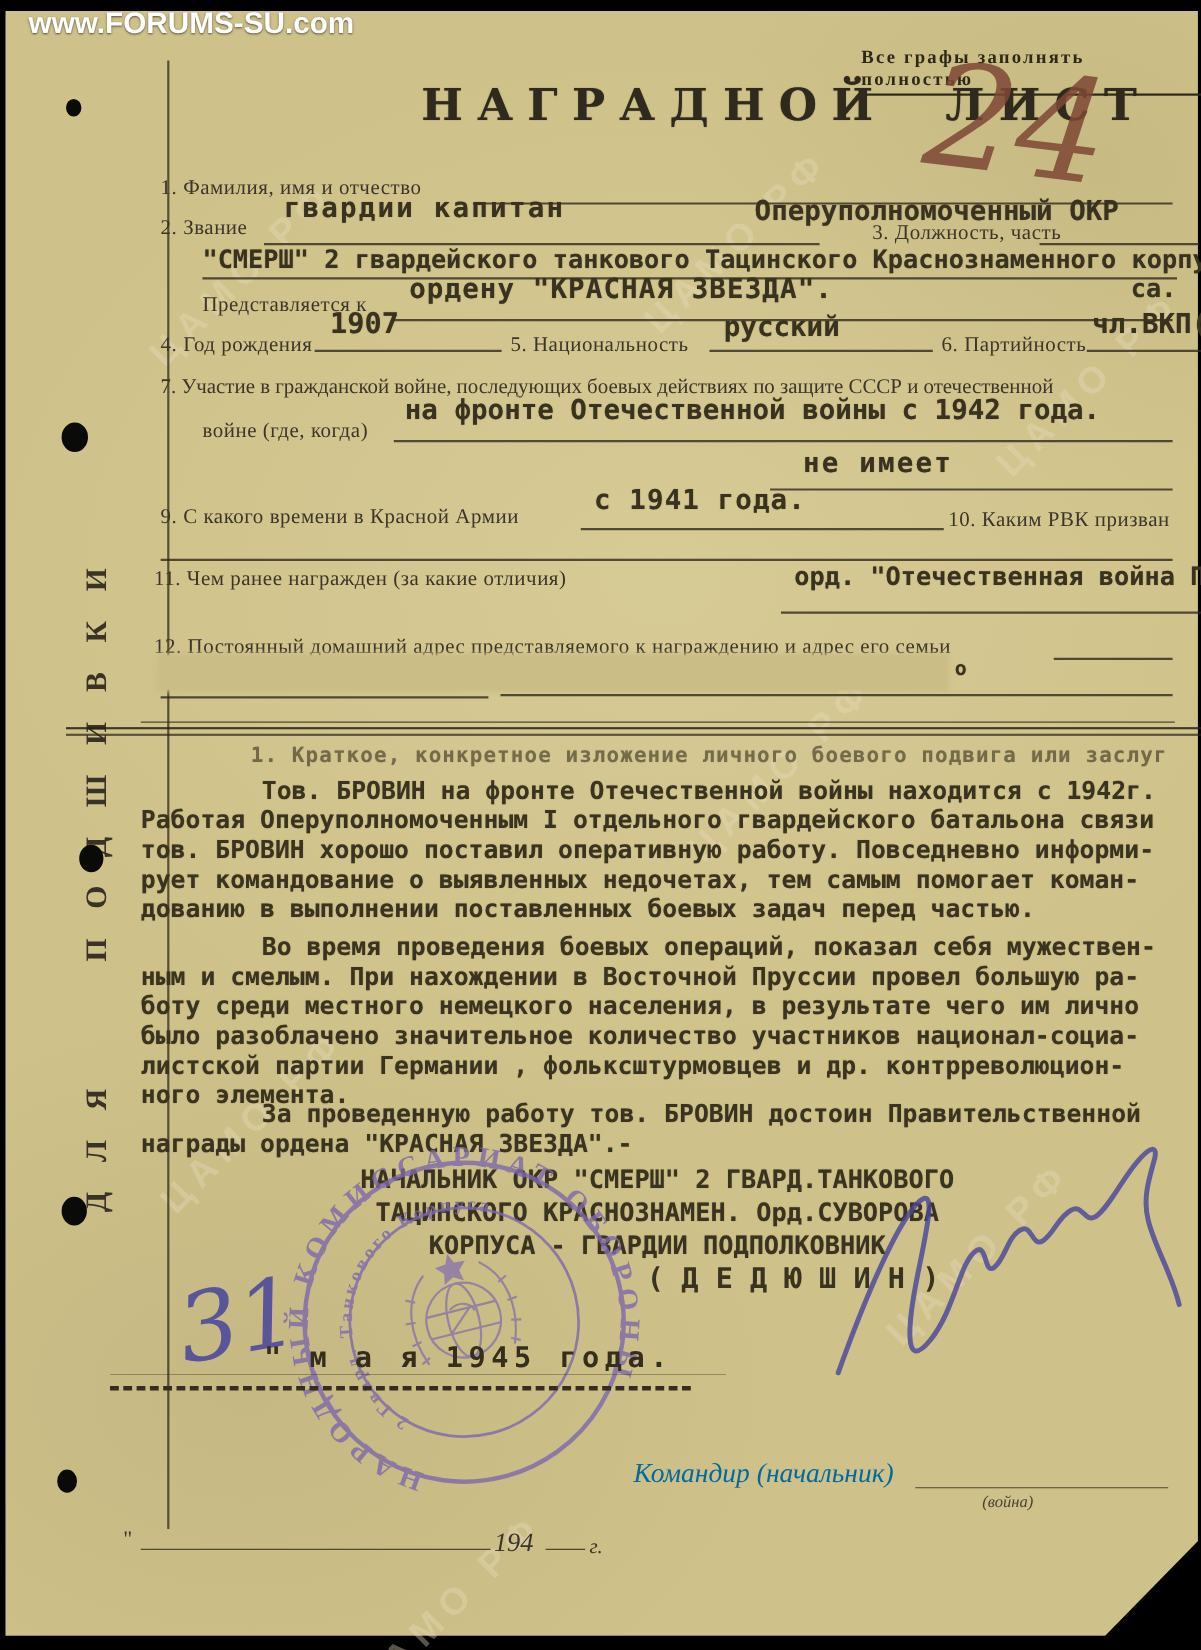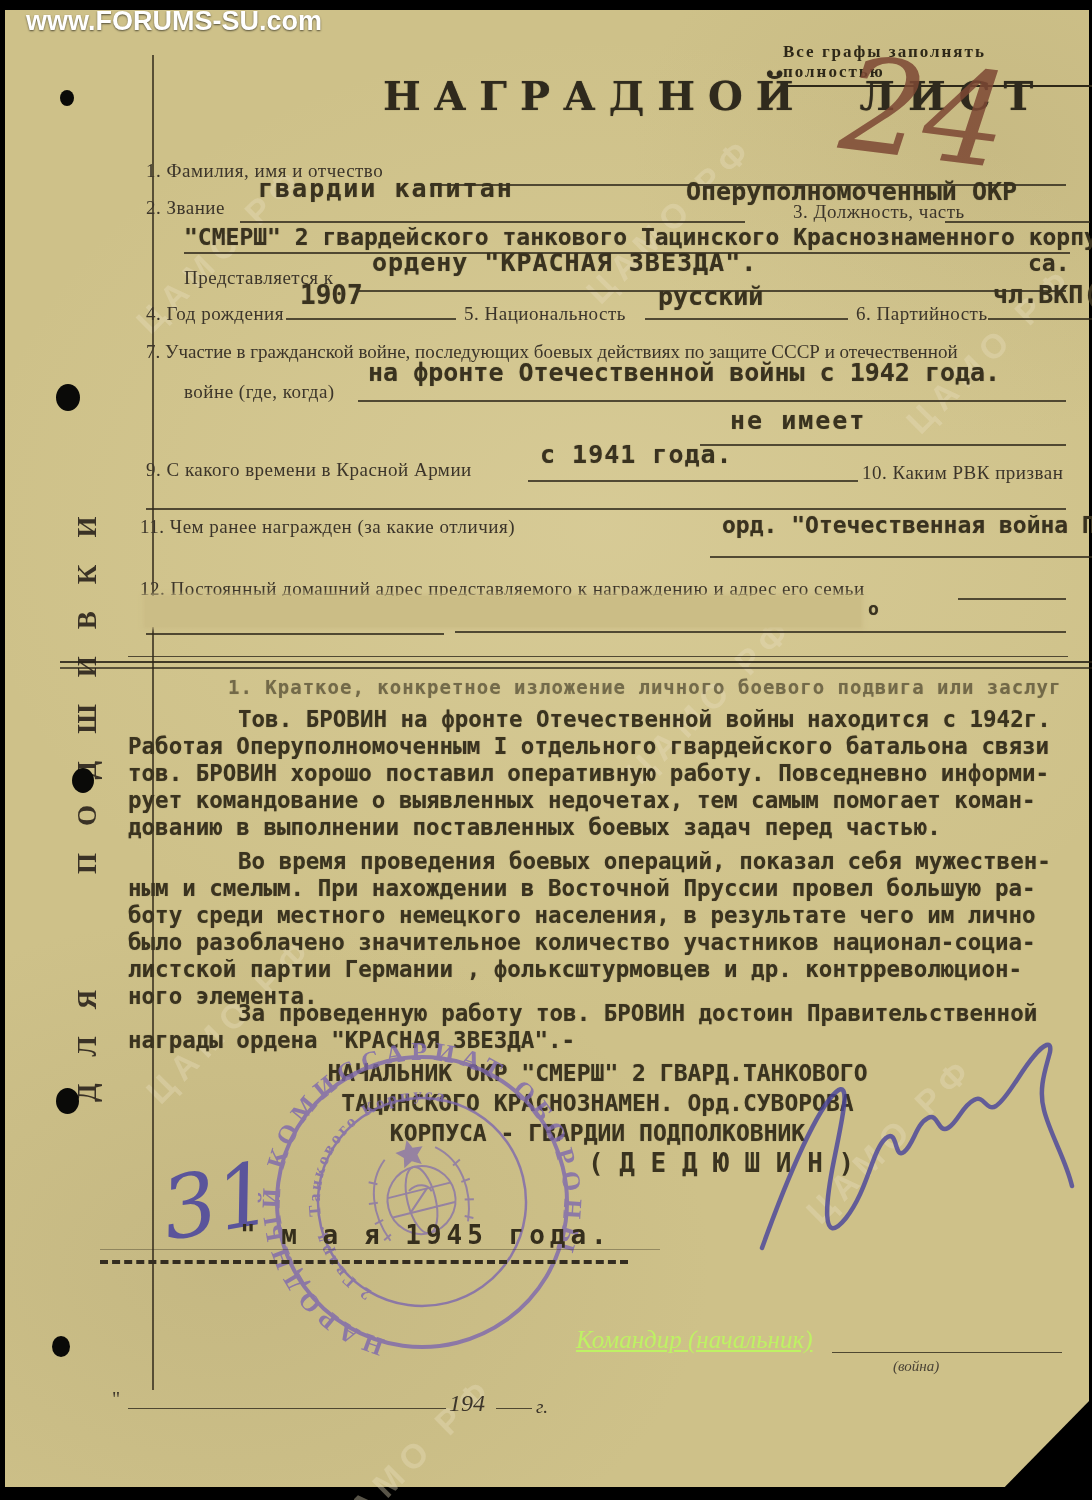--- a/index.html
+++ b/index.html
@@ -43,21 +43,21 @@
       transform:rotate(-90deg);transform-origin:0 0;
       font-family:"Liberation Serif",serif;font-weight:bold;font-size:27px;color:#3a3226;
       letter-spacing:27px;word-spacing:55px;white-space:nowrap;}
   #dedushin{position:absolute;left:588px;top:1148px;font-family:"DejaVu Sans Mono",monospace;
       font-weight:bold;font-size:26px;color:#3a331f;white-space:nowrap;}
   #date-day{position:absolute;left:162px;top:1158px;font-family:"DejaVu Serif",serif;
       font-style:italic;font-size:86px;color:#4f4a9e;transform:rotate(-10deg);line-height:1;opacity:.9;}
   #date-line{position:absolute;left:240px;top:1220px;font-family:"DejaVu Sans Mono",monospace;
       font-weight:bold;font-size:26px;letter-spacing:5px;color:#352e1c;white-space:nowrap;}
   #date-dash{position:absolute;left:100px;top:1260px;width:528px;border-top:4px dashed #342d20;}
-  #commander{position:absolute;left:576px;top:1326px;font-style:italic;font-size:25px;color:#bef264;text-decoration:underline;}
+  #commander{position:absolute;left:576px;top:1326px;font-style:italic;font-size:25px;color:#0369a1;}
   #rank-hint{position:absolute;left:893px;top:1358px;font-style:italic;font-size:15px;color:#4a4336;}
   #year-194{position:absolute;left:449px;top:1390px;font-style:italic;font-size:24px;color:#3c352a;}
   #year-g{position:absolute;left:536px;top:1396px;font-style:italic;font-size:19px;color:#3c352a;}
   #openq{position:absolute;left:112px;top:1388px;font-size:20px;color:#3c352a;}
   #check{position:absolute;left:1050px;top:1462px;font-size:30px;color:#43395a;transform:rotate(8deg);}
   svg text{font-family:"Liberation Serif",serif;}
 </style>
 </head>
 <body>
 

